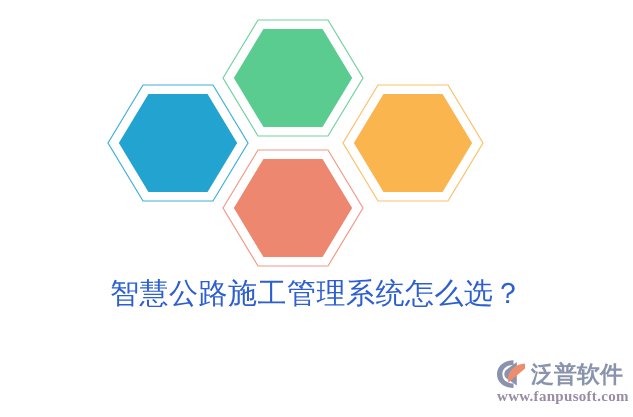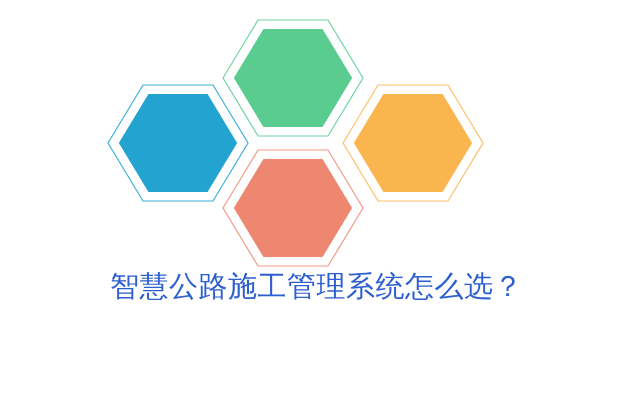--- a/index.html
+++ b/index.html
@@ -34,21 +34,21 @@
     top: 0;
     width: 633px;
     height: 280px;
     overflow: visible;
   }
 
   
   #headline {
     position: absolute;
     left: 0;
-    top: 264px;
+    top: 271px;
     width: 633px;
     text-align: center;
     color: #2d5fd0;
     font-family: "Liberation Serif", "DejaVu Serif", serif;
     font-size: 29px;
     line-height: 44px;
     letter-spacing: 0.5px;
     white-space: nowrap;
   }
   .headline-line {
@@ -123,14 +123,31 @@
             <polygon points="353.85,143.00 383.43,93.99 442.57,93.99 472.15,143.00 442.57,192.01 383.43,192.01" fill="#fbb54e"></polygon>
           </g>
         </g>
     </svg>
   </div>
 
   <div id="headline" style="color: rgb(45, 95, 208);">
     <span class="headline-line">智慧公路施工管理系统怎么选？</span>
   </div>
 
+  <div id="logo">
+    <div id="logo-row">
+      <svg id="logo-mark" viewBox="0 0 33 30" xmlns="http://www.w3.org/2000/svg">
+
+        <path id="logo-mark-c" d="M17.5 1.2 C7.6 1.2 1.0 7.5 1.0 15.2 C1.0 22.9 7.6 29.0 17.5 29.0
+                 L17.5 24.4 C10.6 24.4 6.4 20.6 6.4 15.2 C6.4 9.8 10.6 5.9 17.5 5.9 Z" fill="#8a93ad"></path>
+
+        <path id="logo-mark-wedge" d="M20.8 3.0 L20.8 26.6 L10.2 19.3 C8.9 18.3 8.3 16.8 8.3 15.1
+                 C8.3 12.9 9.4 11.1 11.4 9.9 Z" fill="#8a93ad"></path>
+
+        <path id="logo-mark-leaf" d="M29.0 4.4 C20.0 5.0 13.4 10.0 12.0 18.3 C11.7 20.2 11.9 22.0 12.6 23.6
+                 C17.6 19.2 23.0 14.3 29.0 9.4 Z" fill="#ee8c6e"></path>
+      </svg>
+      <span id="logo-name" style="color: rgb(138, 147, 173);">泛普软件</span>
+    </div>
+    <div id="logo-url" style="color: rgb(155, 140, 166);">www.fanpusoft.com</div>
+  </div>
 
 </div>
 
 </body></html>

